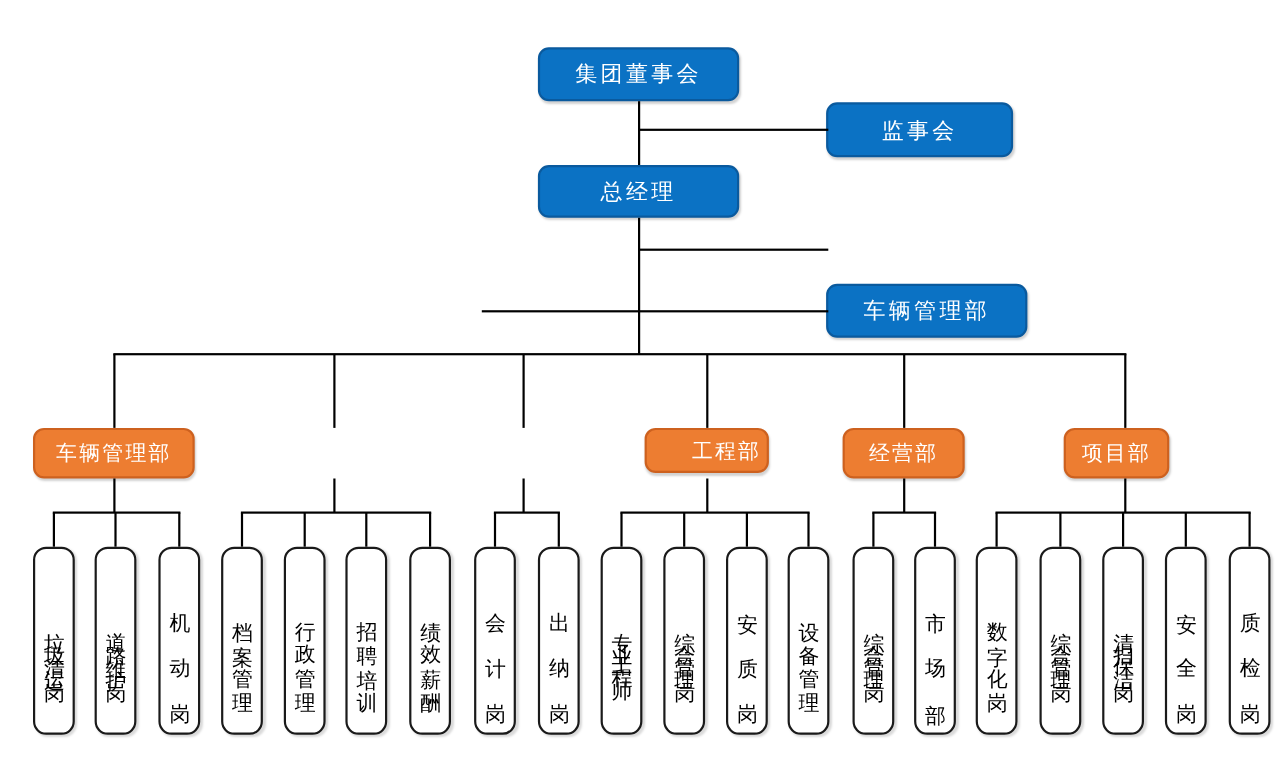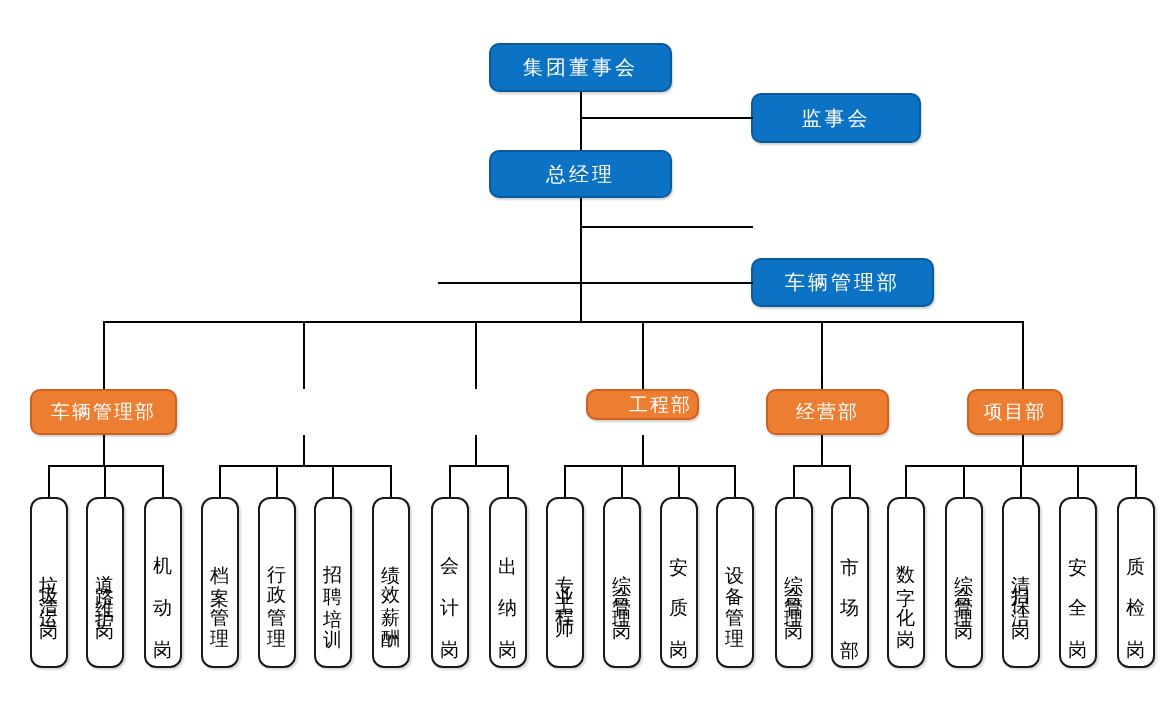--- a/index.html
+++ b/index.html
@@ -93,36 +93,36 @@
     </div>
     <div class="node leaf" style="left: 358px; top: 497px; width: 38px; height: 171px;">
       <span class="leaf-label" style="letter-spacing: 21.3333px; margin-bottom: -21.3333px;">绩效薪酬</span>
     </div>
     <div class="node leaf" style="left: 417px; top: 497px; width: 38px; height: 171px;">
       <span class="leaf-label" style="letter-spacing: 41.5px; margin-bottom: -41.5px;">会计岗</span>
     </div>
     <div class="node leaf" style="left: 475px; top: 497px; width: 38px; height: 171px;">
       <span class="leaf-label" style="letter-spacing: 41.5px; margin-bottom: -41.5px;">出纳岗</span>
     </div>
-    <div class="node dept" style="left: 572px; top: 389px; width: 113px; height: 31px; padding-left: 36px;">
+    <div class="node dept" style="left: 572px; top: 389px; width: 113px; height: 41px; padding-left: 36px;">
       <span class="node-label">工程部</span>
     </div>
     <div class="node leaf" style="left: 532px; top: 497px; width: 38px; height: 171px;">
       <span class="leaf-label" style="letter-spacing: 11.25px; margin-bottom: -11.25px;">专业工程师</span>
     </div>
     <div class="node leaf" style="left: 589px; top: 497px; width: 38px; height: 171px;">
       <span class="leaf-label" style="letter-spacing: 11.25px; margin-bottom: -11.25px;">综合管理岗</span>
     </div>
     <div class="node leaf" style="left: 646px; top: 497px; width: 38px; height: 171px;">
       <span class="leaf-label" style="letter-spacing: 41.5px; margin-bottom: -41.5px;">安质岗</span>
     </div>
     <div class="node leaf" style="left: 702px; top: 497px; width: 38px; height: 171px;">
       <span class="leaf-label" style="letter-spacing: 21.3333px; margin-bottom: -21.3333px;">设备管理</span>
     </div>
-    <div class="node dept" style="left: 752px; top: 389px; width: 123px; height: 46px;">
+    <div class="node dept" style="left: 752px; top: 389px; width: 111px; height: 46px;">
       <span class="node-label">经营部</span>
     </div>
     <div class="node leaf" style="left: 761px; top: 497px; width: 38px; height: 171px;">
       <span class="leaf-label" style="letter-spacing: 11.25px; margin-bottom: -11.25px;">综合管理岗</span>
     </div>
     <div class="node leaf" style="left: 817px; top: 497px; width: 38px; height: 171px;">
       <span class="leaf-label" style="letter-spacing: 41.5px; margin-bottom: -41.5px;">市场部</span>
     </div>
     <div class="node dept" style="left: 953px; top: 389px; width: 96px; height: 46px;">
       <span class="node-label">项目部</span>

